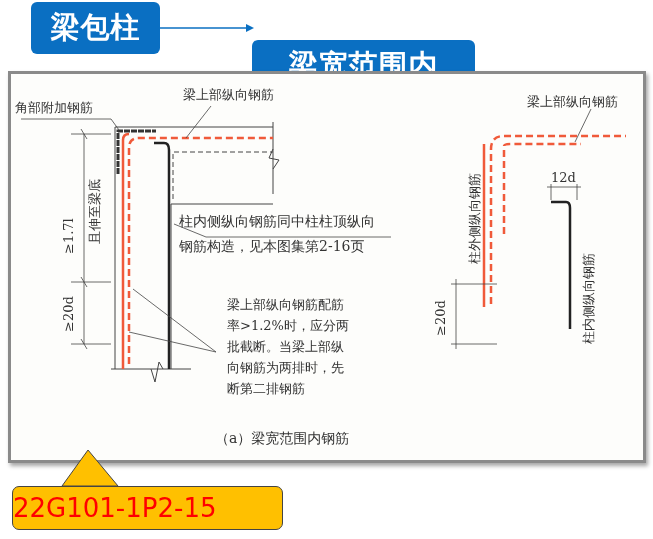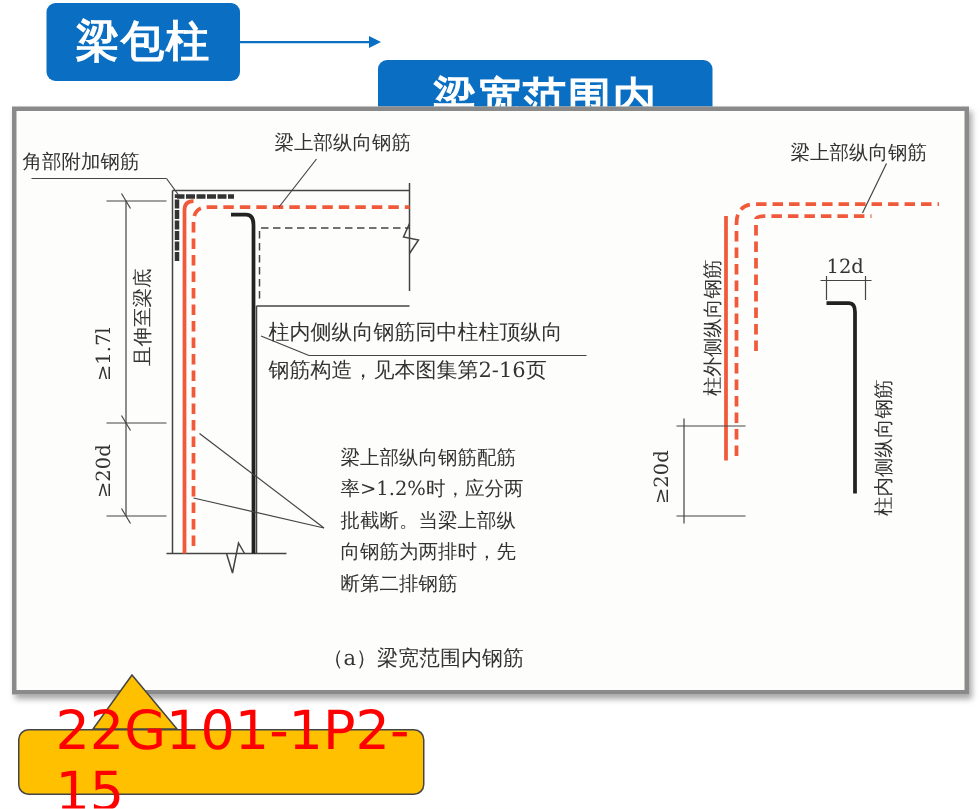--- a/index.html
+++ b/index.html
@@ -2,21 +2,21 @@
 <html><head>
 <meta charset="utf-8">
 <style>
   html,body{margin:0;padding:0;background:#ffffff;}
   body{width:653px;height:539px;position:relative;overflow:hidden;font-family:"DejaVu Sans","Liberation Sans",sans-serif;}
   .pill{position:absolute;background:#0a6fc2;color:#fff;font-weight:bold;font-size:29px;border-radius:6px;display:flex;align-items:center;justify-content:center;letter-spacing:1px;}
   #pill1{left:31px;top:2px;width:129px;height:52px;}
   #pill2{left:252px;top:14px;width:223px;height:52px;margin-top:26px;}
   .frame{position:absolute;left:8px;top:71px;width:632px;height:386px;background:#fdfdfb;border:3px solid #8a8a8a;box-shadow:2px 3px 4px rgba(0,0,0,0.35);}
   svg text{font-family:"DejaVu Serif","Liberation Serif",serif;fill:#333;}
-  .callout{position:absolute;left:12px;top:486px;width:271px;height:44px;background:#ffc000;border:1px solid #444;border-radius:7px;color:#ff0000;font-family:"DejaVu Sans","Liberation Sans",sans-serif;font-size:36px;display:flex;align-items:center;padding-left:24px;box-sizing:border-box;}
+  .callout{position:absolute;left:12px;top:486px;width:271px;height:44px;background:#ffc000;border:1px solid #444;border-radius:7px;color:#ff0000;font-family:"DejaVu Sans","Liberation Sans",sans-serif;font-size:26px;display:flex;align-items:center;padding-left:0;box-sizing:border-box;}
 </style>
 </head>
 <body>
 
 <div id="pill1" class="pill">梁包柱</div>
 <svg style="position:absolute;left:160px;top:20px;" width="95" height="16">
   <line x1="0" y1="8" x2="88" y2="8" stroke="#0a6fc2" stroke-width="1.5"></line>
   <polygon points="86,4 94,8 86,12" fill="#0a6fc2"></polygon>
 </svg>
 <div id="pill2" class="pill">梁宽范围内</div>

